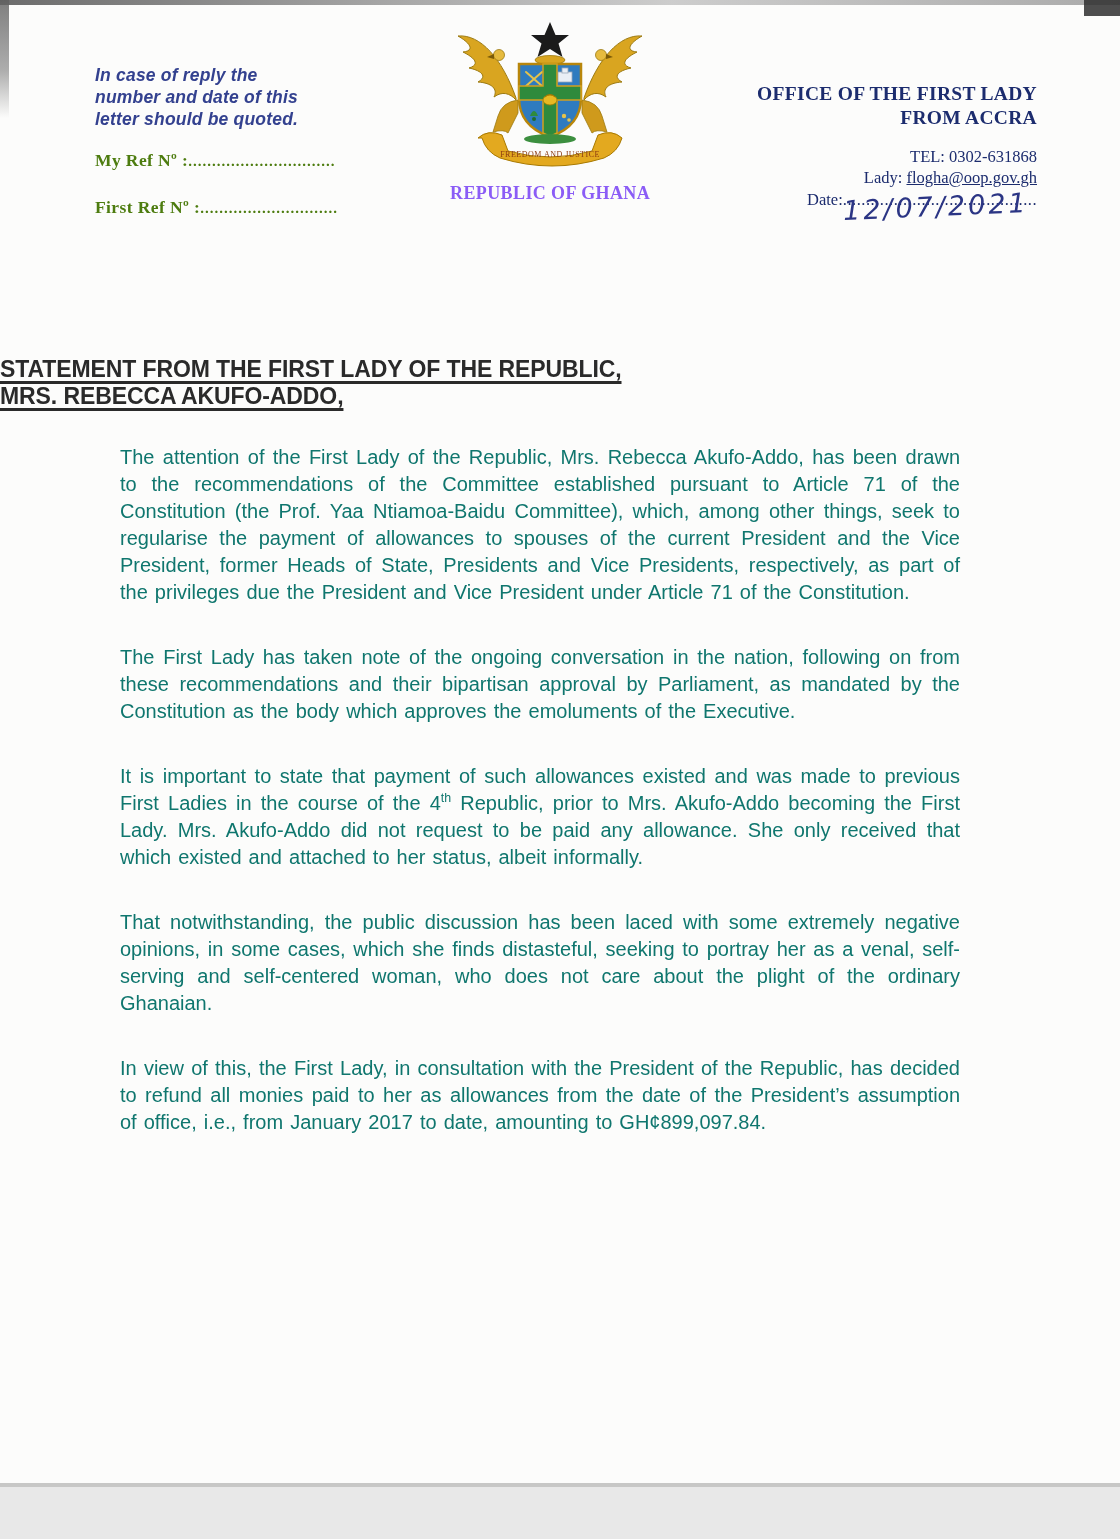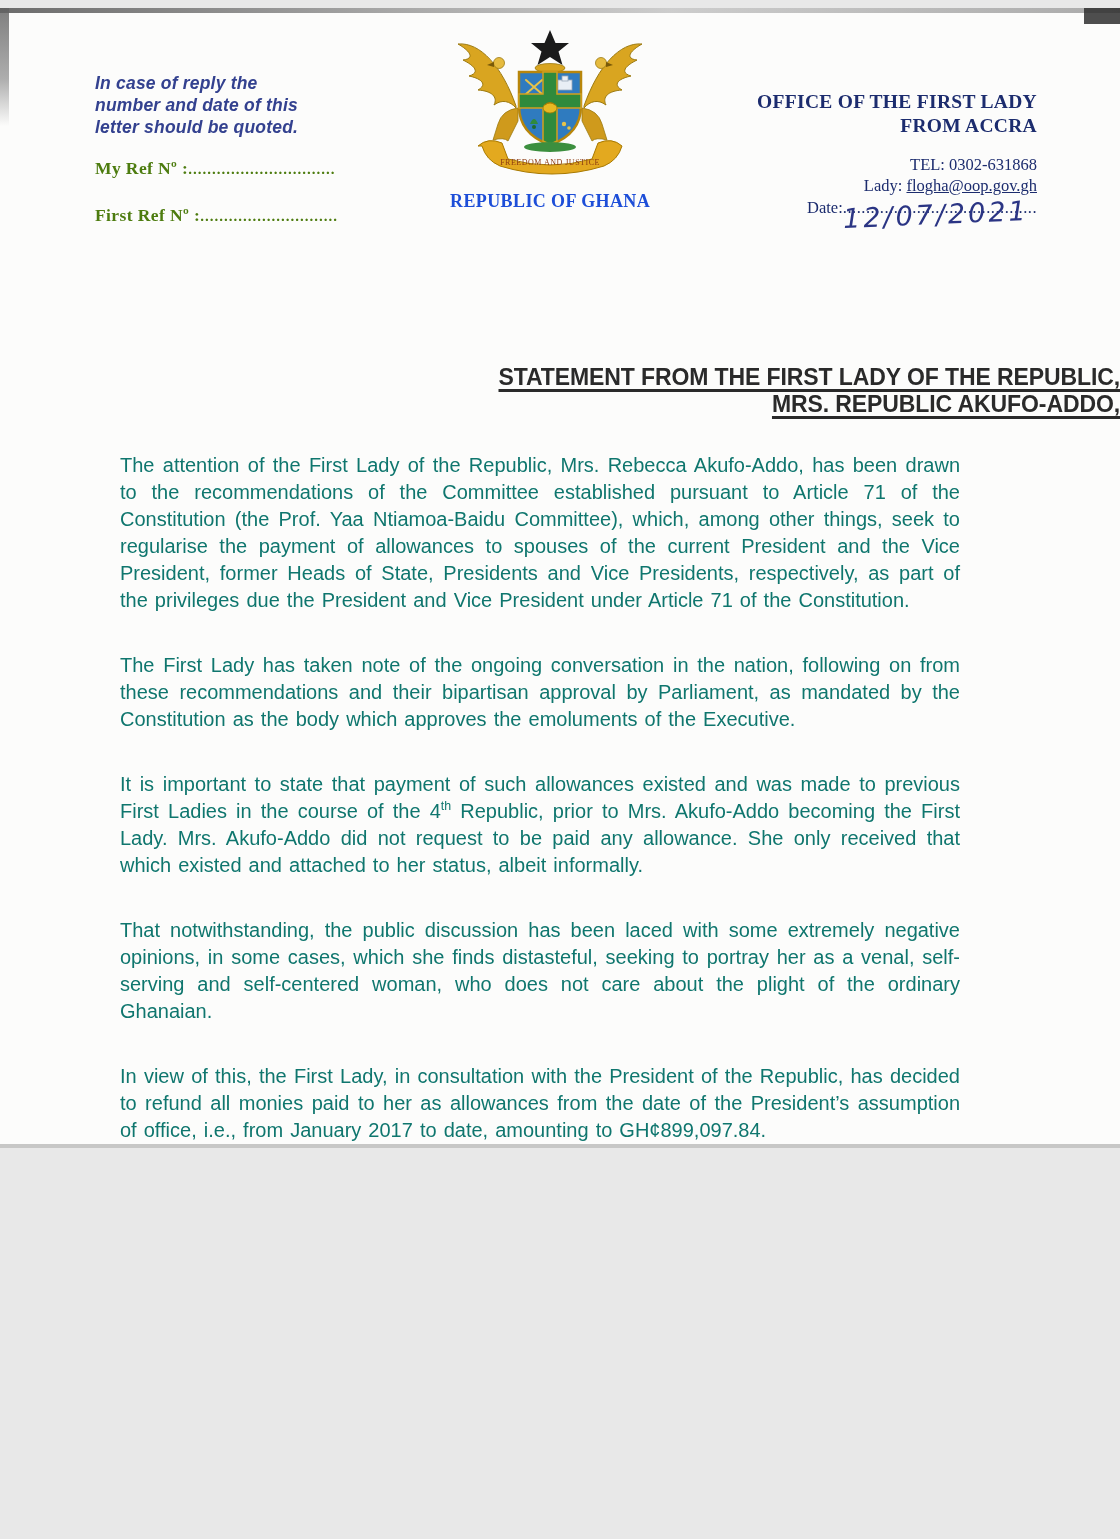--- a/index.html
+++ b/index.html
@@ -1,19 +1,19 @@
 <!DOCTYPE html>
 <html><head>
 <meta charset="utf-8">
 <style>
   html,body { margin:0; padding:0; background:#e8e8e8; }
   .page {
     position:relative;
-    width:1120px; height:1140px;
-    margin:8px auto;
+    width:1120px; height:1487px;
+    margin:0 auto;
     background:#fcfcfb;
     overflow:hidden;
     font-family:"Liberation Sans", sans-serif;
     color:#3a3a3a;
   }
   
   .scan-top { position:absolute; top:0; left:0; width:100%; height:5px;
     background:linear-gradient(90deg,#3c3c3c 0%,#8a8a8a 35%,#bdbdbd 60%,#8f8f8f 100%); opacity:.75; }
   .scan-left { position:absolute; top:0; left:0; width:9px; height:118px;
     background:linear-gradient(180deg,#5f5f5f,#9a9a9a 60%,rgba(200,200,200,0)); opacity:.8; }
@@ -27,36 +27,36 @@
     font-size:17.5px; line-height:22px; color:#33418f; letter-spacing:.2px; }
   .ref-line { position:absolute; left:95px;
     font-family:"Liberation Serif", serif; font-weight:bold;
     font-size:17.5px; color:#4d7c0f; letter-spacing:.4px; }
   .ref-line .dots { font-weight:bold; letter-spacing:1px; font-size:15px; }
   .my-ref { top:150px; }
   .your-ref { top:197px; }
 
   .emblem-wrap { position:absolute; left:450px; top:20px; width:200px; text-align:center; }
   .emblem-caption { margin-top:4px; font-family:"Liberation Serif", serif; font-weight:bold;
-    font-size:18px; color:#1d4ed8; letter-spacing:.4px; white-space:nowrap; }
+    font-size:18px; color:#8b5cf6; letter-spacing:.4px; white-space:nowrap; }
 
   .office-block { position:absolute; right:83px; top:82px; text-align:right;
     font-family:"Liberation Serif", serif; color:#1c2c6e; }
   .office-line { font-size:19.5px; font-weight:600; letter-spacing:.3px; line-height:24px; }
   .contact-line { font-size:16.5px; line-height:21px; }
   .tel-line { margin-top:16px; }
   .email-value { text-decoration:underline; }
   .date-row { position:relative; margin-top:2px; font-size:16.5px; height:40px; }
   .date-dots { letter-spacing:.5px; }
   .date-value { position:absolute; right:8px; bottom:8px;
     font-family:"DejaVu Sans", sans-serif; font-style:italic; font-size:27px;
     color:#2b3584; letter-spacing:3px; transform:rotate(-2.5deg); white-space:nowrap; }
 
   
-  .title-block { margin-top:106px; text-align:right;
+  .title-block { margin-top:106px; text-align:left;
     font-weight:bold; font-size:23px; line-height:27px; color:#2a2a2a; letter-spacing:-0.1px; }
   .title-block .tline { text-decoration:underline; text-decoration-thickness:2.5px; text-underline-offset:4px; }
 
   
   .body-block { margin:34px 0 0 120px; width:840px; }
   .body-block p { margin:0 0 38px 0; font-size:20px; line-height:27px;
     text-align:justify; word-spacing:1.5px; color:#0f766e; }
   .body-block sup { font-size:.62em; vertical-align:super; line-height:0; }
 </style>
 </head>
@@ -138,21 +138,21 @@
       </div>
       <div class="date-row">
         <span>Date:</span><span class="date-dots">..........................................</span>
         <span class="date-value">12/07/2021</span>
       </div>
     </div>
   </div>
 
   <div class="title-block">
     <div><span class="tline">STATEMENT FROM THE FIRST LADY OF THE REPUBLIC,</span></div>
-    <div><span class="tline">MRS. REPUBLIC AKUFO-ADDO,</span></div>
+    <div><span class="tline">MRS. REBECCA AKUFO-ADDO,</span></div>
   </div>
 
   <div class="body-block">
     <p><span>The attention of the First Lady of the Republic, Mrs. Rebecca Akufo-Addo, has been drawn to the recommendations of the Committee established pursuant to Article 71 of the Constitution (the Prof. Yaa Ntiamoa-Baidu Committee), which, among other things, seek to regularise the payment of allowances to spouses of the current President and the Vice President, former Heads of State, Presidents and Vice Presidents, respectively, as part of the privileges due the President and Vice President under Article 71 of the Constitution.</span></p>
     <p><span>The First Lady has taken note of the ongoing conversation in the nation, following on from these recommendations and their bipartisan approval by Parliament, as mandated by the Constitution as the body which approves the emoluments of the Executive.</span></p>
     <p><span>It is important to state that payment of such allowances existed and was made to previous First Ladies in the course of the 4</span><sup>th</sup><span> Republic, prior to Mrs. Akufo-Addo becoming the First Lady. Mrs. Akufo-Addo did not request to be paid any allowance. She only received that which existed and attached to her status, albeit informally.</span></p>
     <p><span>That notwithstanding, the public discussion has been laced with some extremely negative opinions, in some cases, which she finds distasteful, seeking to portray her as a venal, self-serving and self-centered woman, who does not care about the plight of the ordinary Ghanaian.</span></p>
     <p><span>In view of this, the First Lady, in consultation with the President of the Republic, has decided to refund all monies paid to her as allowances from the date of the President’s assumption of office, i.e., from January 2017 to date, amounting to GH¢899,097.84.</span></p>
   </div>
 

